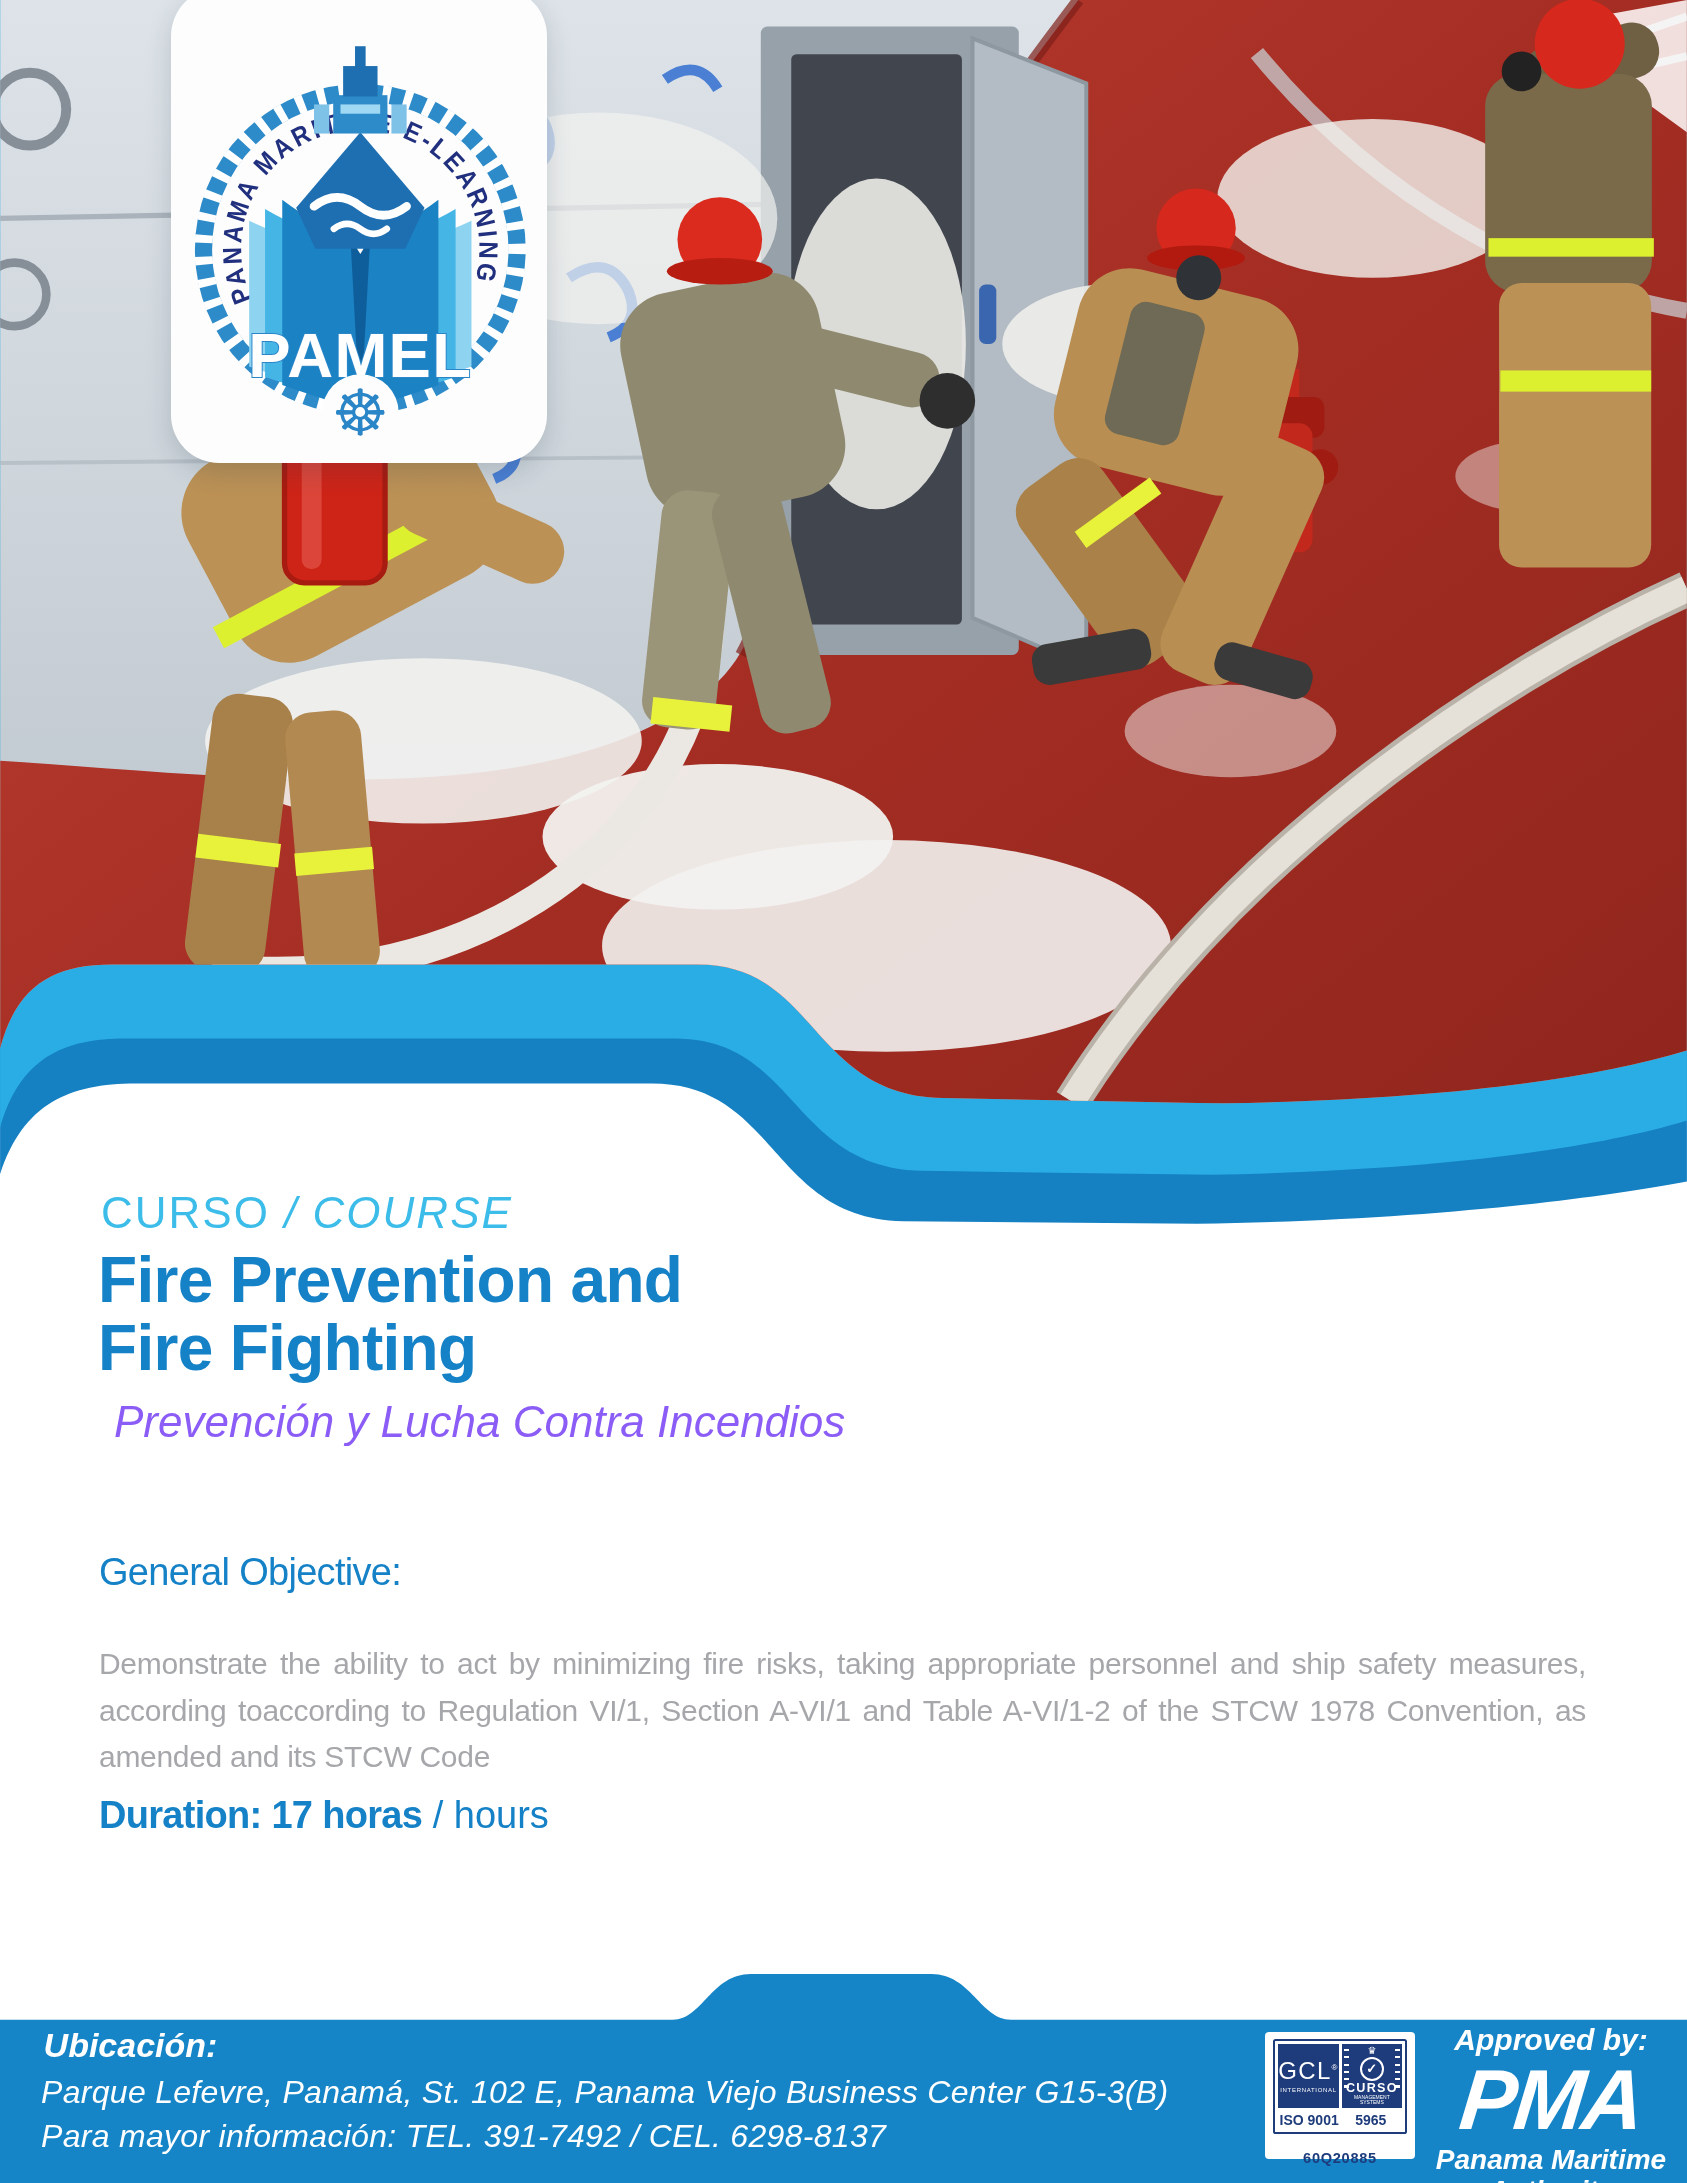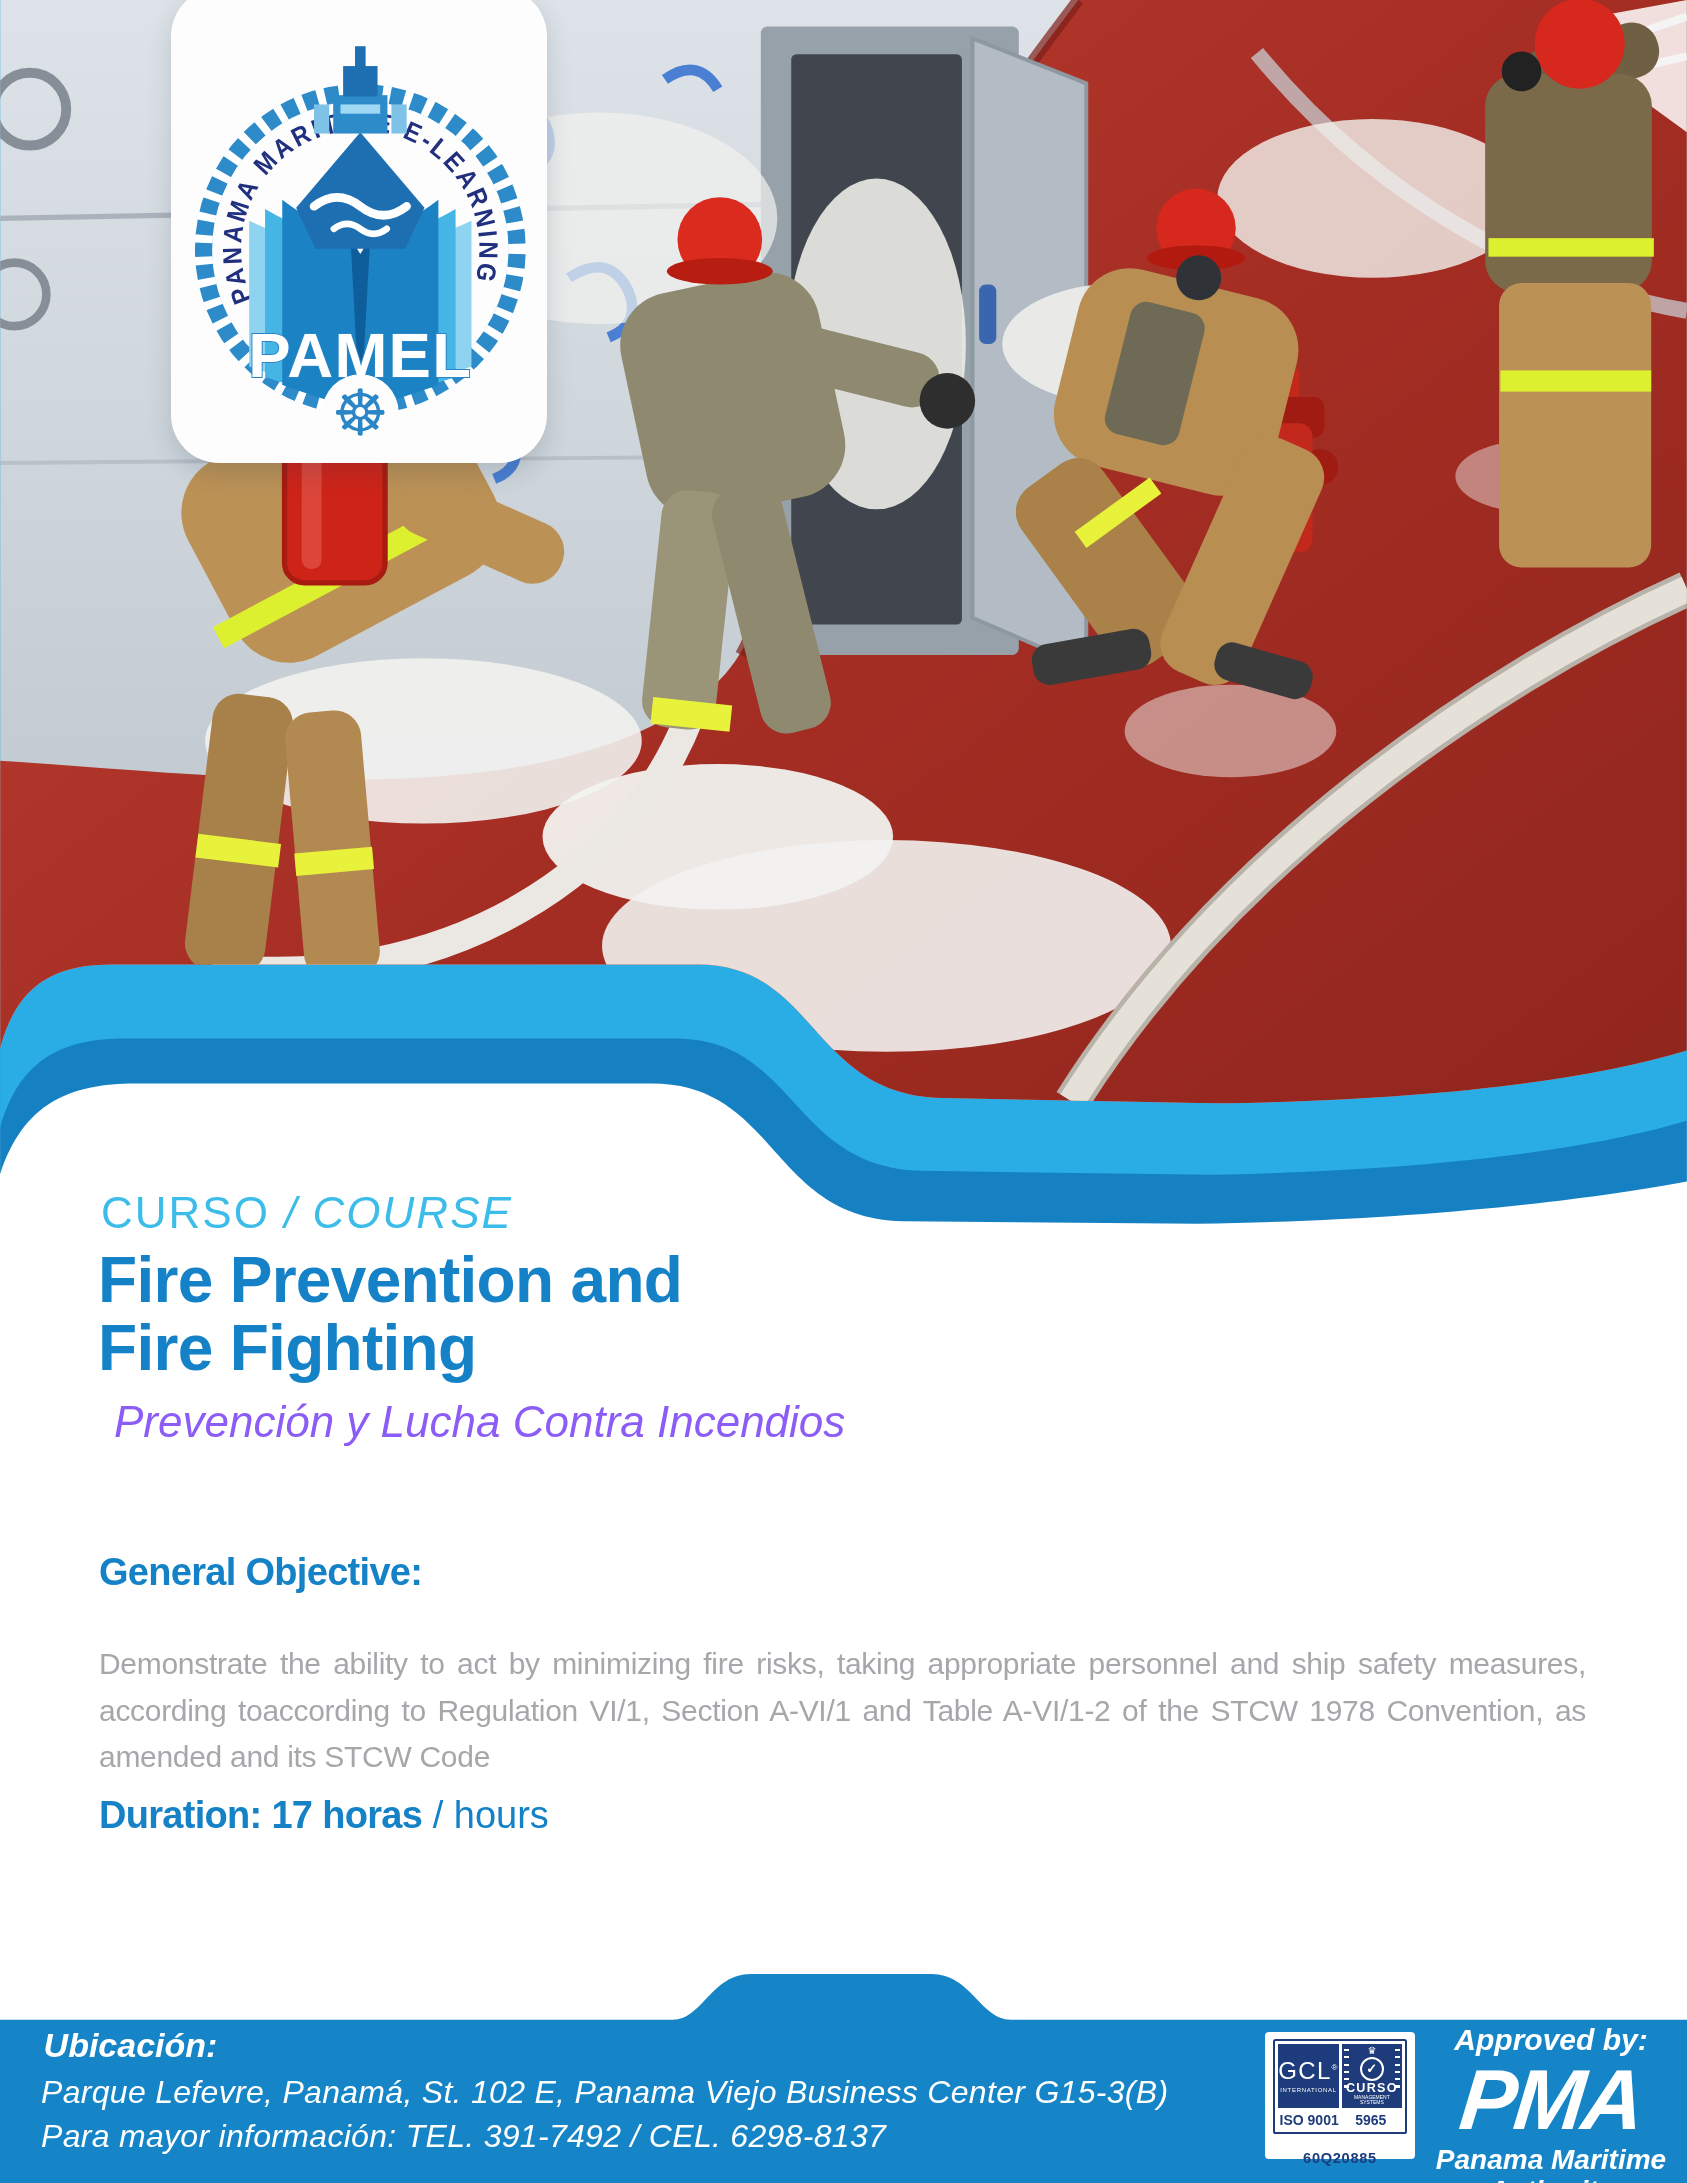--- a/index.html
+++ b/index.html
@@ -9,21 +9,21 @@
   .hero-svg{position:absolute;left:0;top:0;}
   
   .logo-card{position:absolute;left:171px;top:-12px;width:376px;height:475px;background:#fdfdfd;
              border-radius:48px;box-shadow:0 9.3px 25px rgba(40,60,80,.18);}
   
   .kicker{position:absolute;left:101px;top:1188px;font-size:44px;letter-spacing:2px;color:#3CBCE9;white-space:nowrap;}
   .kicker .it{font-style:italic;}
   .course-title{position:absolute;left:98px;top:1246px;font-size:64px;line-height:1.07;font-weight:700;
                 color:#1581C6;letter-spacing:-0.7px;}
   .subtitle{position:absolute;left:114px;top:1397px;font-size:44px;font-style:italic;color:#8b5cf6;white-space:nowrap;text-align:right;}
-  .obj-head{position:absolute;left:99px;top:1551px;font-size:38px;font-weight:700;color:#1581C6;letter-spacing:-0.7px;}
+  .obj-head{position:absolute;left:99px;top:1551px;font-size:38px;font-weight:400;color:#1581C6;letter-spacing:-0.7px;}
   .obj-body{position:absolute;left:99px;top:1613px;width:1487px;font-size:30px;line-height:1.55;color:#A5A7AA;
             text-align:justify;letter-spacing:-0.3px;margin-top:28px;}
   .duration{position:absolute;left:99px;top:1794px;font-size:38px;color:#1581C6;white-space:nowrap;}
   .duration .strong{font-weight:700;letter-spacing:-0.7px;}
   .duration .light{font-weight:400;}
   
   .footer-svg{position:absolute;left:0;top:1952px;}
   .footer-text{position:absolute;left:41px;top:2026px;color:#fff;font-style:italic;}
   .footer-text .loc{font-size:34px;font-weight:700;margin:0 0 9.3px 2.6px;}
   .footer-text .line{font-size:32px;margin:0 0 6.6px 0;letter-spacing:0.3px;}

